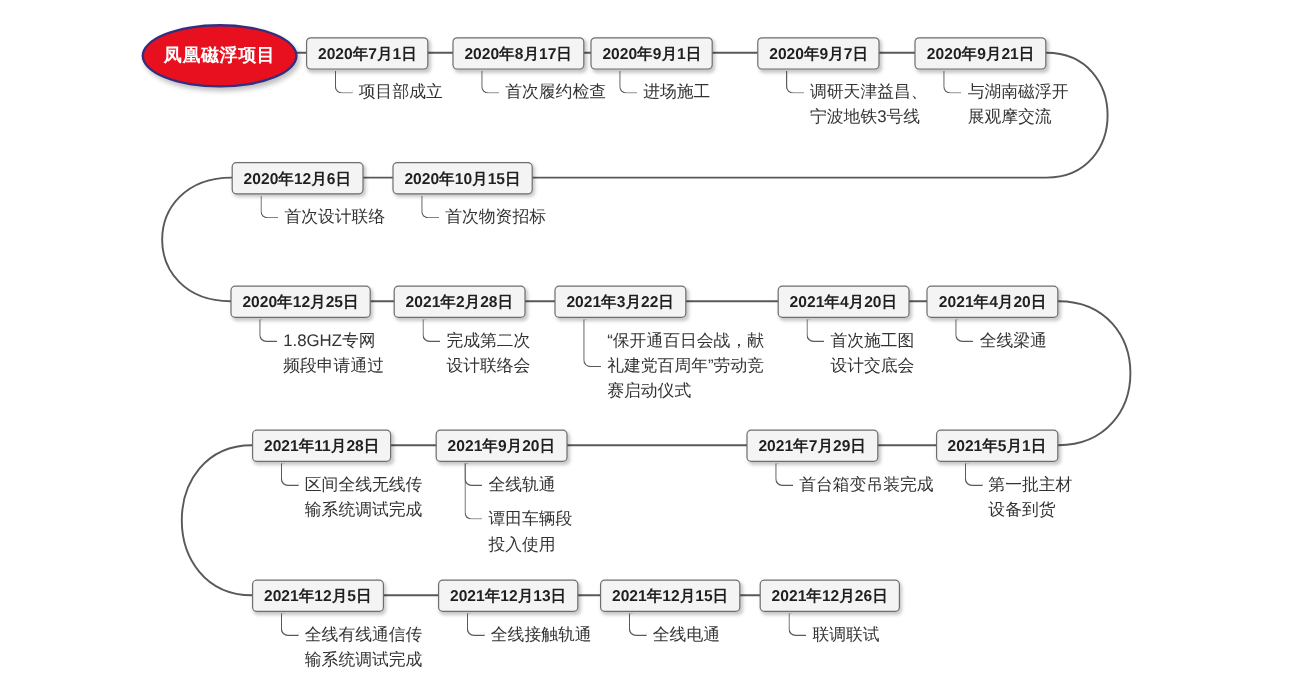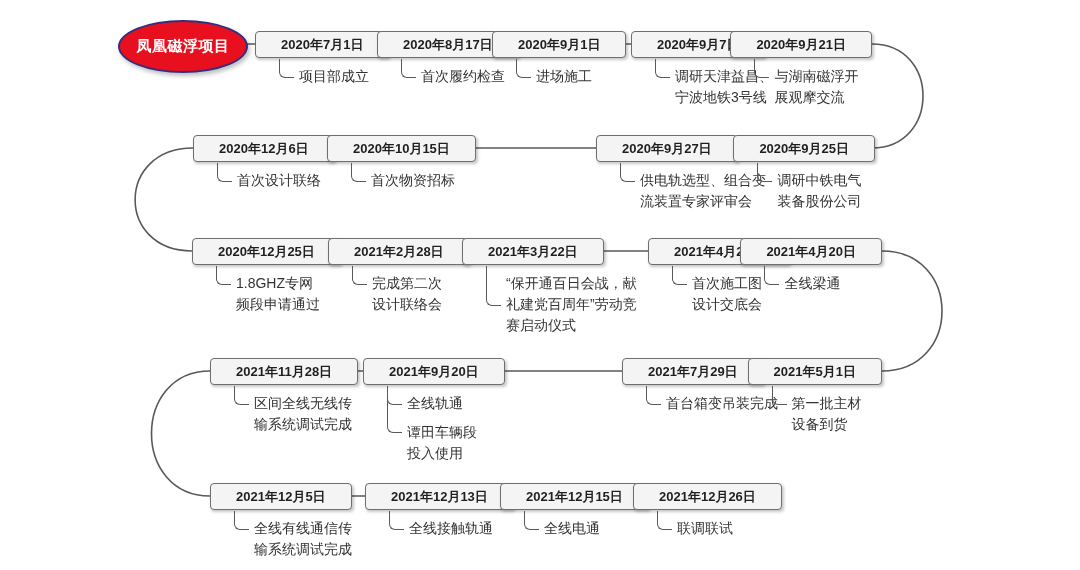--- a/index.html
+++ b/index.html
@@ -14,21 +14,21 @@
   .wire{position:absolute;left:0;top:0;pointer-events:none;}
   .title-ellipse{
     position:absolute; left:118px; top:20px; width:126px; height:49px;
     background:var(--title-fill); border:2.5px solid var(--title-border);
     border-radius:50%; display:flex; align-items:center; justify-content:center;
     box-shadow:2px 3px 4px rgba(0,0,0,.25); z-index:3;
   }
   .title-ellipse span{color:var(--title-text); font-weight:bold; font-size:15px; letter-spacing:.5px;}
   .node{position:absolute; z-index:2;}
   .date-box{
-    display:inline-block; height:25px; line-height:25px; padding:0 25px;
+    display:inline-block; height:25px; line-height:25px; padding:0 9px;
     background:var(--node-fill); border:1.5px solid var(--node-border); border-radius:4px;
     font-size:13px; font-weight:bold; color:var(--node-text); white-space:nowrap;
     box-shadow:1.5px 2px 3px rgba(0,0,0,.22); text-align:left;
   }
   .elbow{
     position:absolute; left:24px; top:28px; width:14px; height:18px;
     border-left:1.5px solid var(--line); border-bottom:1.5px solid var(--line);
     border-bottom-left-radius:6px;
   }
   .elbow.mid{height:39px;}
@@ -82,32 +82,20 @@
 
   <div class="node" style="left:193px;top:135px">
     <div class="date-box">2020年12月6日</div>
     <div class="elbow"></div>
     <div class="label">首次设计联络</div>
   </div>
   <div class="node" style="left:327px;top:135px">
     <div class="date-box">2020年10月15日</div>
     <div class="elbow"></div>
     <div class="label">首次物资招标</div>
-  </div>
-  <div class="node" style="left:596px;top:135px">
-    <div class="date-box">2020年9月27日</div>
-    <div class="elbow"></div>
-    <div class="label">供电轨选型、组合变
-流装置专家评审会</div>
-  </div>
-  <div class="node" style="right:205px;top:135px">
-    <div class="date-box">2020年9月25日</div>
-    <div class="elbow"></div>
-    <div class="label">调研中铁电气
-装备股份公司</div>
   </div>
 
   <div class="node" style="left:192px;top:238px">
     <div class="date-box">2020年12月25日</div>
     <div class="elbow"></div>
     <div class="label">1.8GHZ专网
 频段申请通过</div>
   </div>
   <div class="node" style="left:328px;top:238px">
     <div class="date-box">2021年2月28日</div>

